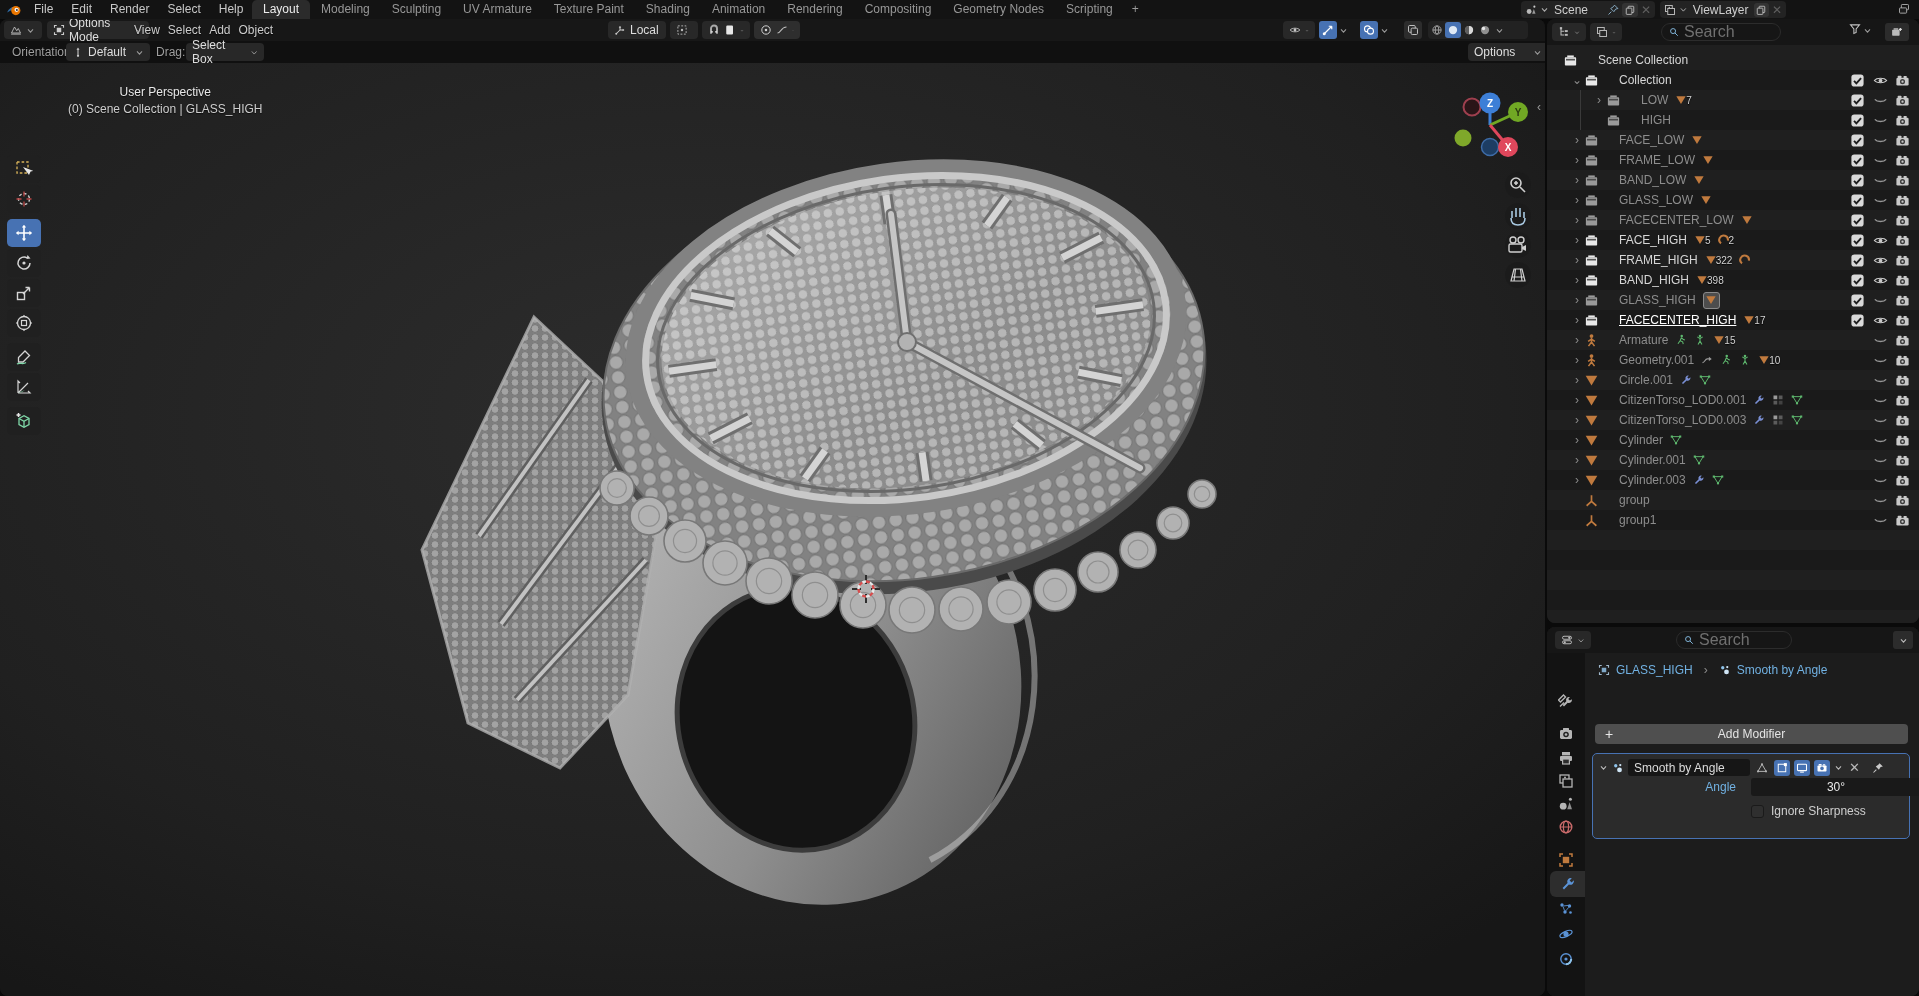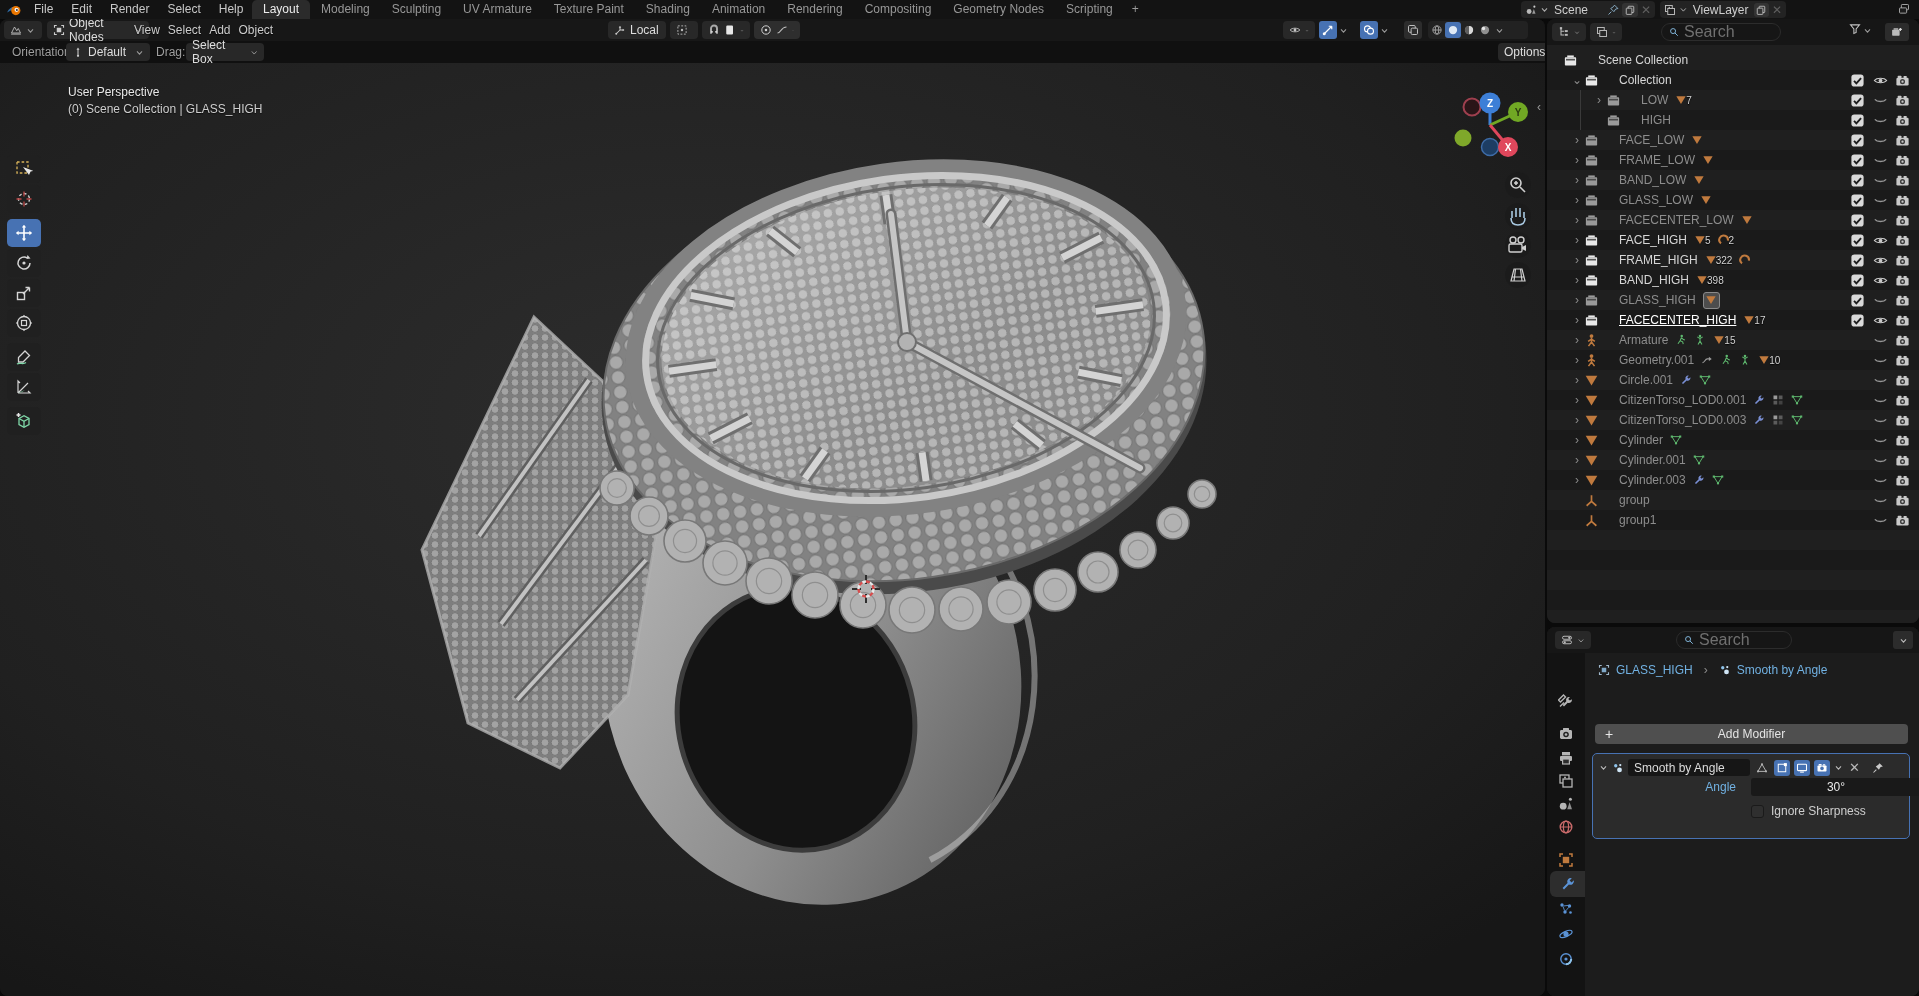--- a/index.html
+++ b/index.html
@@ -34,21 +34,21 @@
   .menu-item { line-height:22px; padding:0 4px; color:#cccccc; }
 
   
   #vp { left:0; top:19px; width:1545px; height:977px; background:#161616; border-radius:8px; overflow:hidden; z-index:5; }
   #vp-header { position:absolute; left:0; top:0; width:100%; height:22px; background:#171717; }
   #vp-tools-row { position:absolute; left:0; top:22px; width:100%; height:22px; background:#101010; }
   #vp-canvas { position:absolute; left:0; top:44px; width:1545px; height:933px; }
   .hdr-w { position:absolute; top:2px; height:18px; }
   .lbl { color:#9f9f9f; }
   #vp-overlay { position:absolute; left:68px; top:66px; z-index:6; pointer-events:none; }
-  #vp-overlay .l1 { color:#e8e8e8; font-size:12px; }
+  #vp-overlay .l1 { color:#e8e8e8; font-size:12px;text-align:center; }
   #vp-overlay .l2 { color:#cdcdcd; font-size:12px; margin-top:3px; }
 
   
   #toolbar { position:absolute; left:7px; top:67px; width:35px; z-index:7; }
   .tool { position:absolute; left:0; width:34px; height:28px; background:#202020; display:flex; align-items:center; justify-content:center; border-radius:5px; }
   .tool.active { background:#4772b3; }
   .tool .ico { width:18px; height:18px; }
 
   
   #outliner { left:1547px; top:19px; width:372px; height:604px; background:#1a1a1a; border-radius:8px; overflow:hidden; z-index:5; }
@@ -202,21 +202,21 @@
           </svg>
         </span>
     </div>
     <div class="hdr-w btn" style="left:47px; width:102px;">
       <span class="ico sm">
           <svg viewBox="0 0 16 16">
             <path d="M2 5V2h3M11 2h3v3M14 11v3h-3M5 14H2v-3" fill="none" stroke="#ccc" stroke-width="1.5"></path>
             <rect x="5" y="5" width="6" height="6" fill="#ccc"></rect>
           </svg>
         </span>
-      <span style="color:#dedede;">Object Nodes</span>
+      <span style="color:#dedede;">Options Mode</span>
       <span class="chev">
           <svg viewBox="0 0 16 16">
             <path d="M3.5 6l4.5 5 4.5-5" stroke="#999" stroke-width="1.8" fill="none"></path>
           </svg>
         </span>
     </div>
     <div class="menus abs" style="left:130px; top:0; display:flex;">
         <span class="menu-item tsh">View</span>
         <span class="menu-item tsh">Select</span>
         <span class="menu-item tsh">Add</span>
@@ -400,21 +400,21 @@
     </div>
     <span class="abs lbl tsh" style="left:156px; top:4px;">Drag:</span>
     <div class="hdr-w btn" style="left:186px; top:2px; width:78px;">
       <span style="color:#dedede;">Select Box</span>
       <span class="chev" style="margin-left:auto">
           <svg viewBox="0 0 16 16">
             <path d="M3.5 6l4.5 5 4.5-5" stroke="#999" stroke-width="1.8" fill="none"></path>
           </svg>
         </span>
     </div>
-    <div class="hdr-w btn" style="left:1468px; top:2px; width:80px;margin-left:30px;">
+    <div class="hdr-w btn" style="left:1468px; top:2px; width:80px;">
       <span style="color:#dedede;">Options</span>
       <span class="chev" style="margin-left:auto">
           <svg viewBox="0 0 16 16">
             <path d="M3.5 6l4.5 5 4.5-5" stroke="#999" stroke-width="1.8" fill="none"></path>
           </svg>
         </span>
     </div>
   </div>
 
   <div id="vp-overlay">

